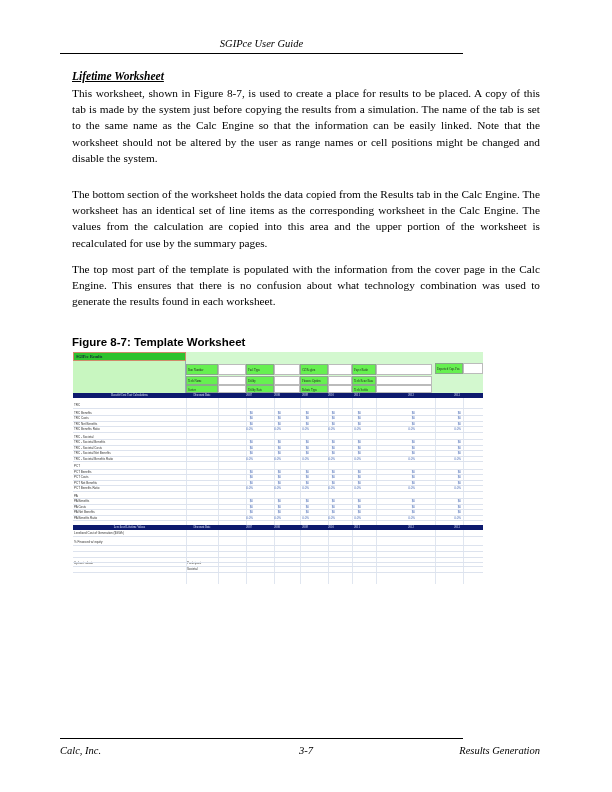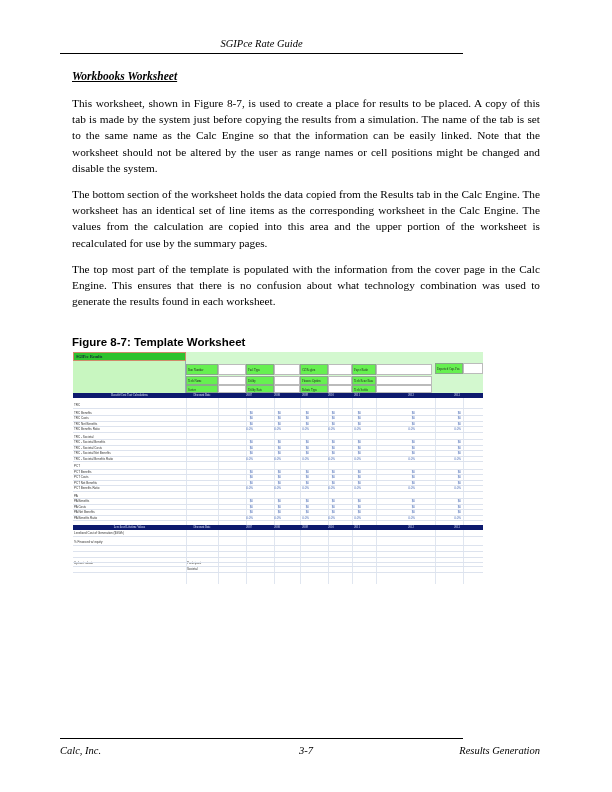--- a/index.html
+++ b/index.html
@@ -6,21 +6,21 @@
   body { width: 612px; height: 792px; position: relative; overflow: hidden;
          font-family: "Liberation Serif", "DejaVu Serif", serif; color: #000; }
   .hdr { position: absolute; left: 60px; width: 403px; top: 38px; text-align: center;
          font-style: italic; font-size: 10.5px; }
   .hdr-rule { position: absolute; left: 60px; width: 403px; top: 53px; height: 0;
               border-top: 1.5px solid #000; }
   .section-title { position: absolute; left: 72px; top: 70px; font-weight: bold;
                    font-style: italic; text-decoration: underline; font-size: 11.5px; }
   .para { position: absolute; left: 72px; width: 468px; font-size: 11.3px; line-height: 16.2px;
           text-align: justify; margin: 0; }
-  .p1 { top: 95px; }
+  .p1 { top: 85px; }
   .p2 { top: 186px; }
   .p3 { top: 261px; }
   .fig-title { position: absolute; left: 72px; top: 336px; font-family: "Liberation Sans", sans-serif;
                font-weight: bold; font-size: 11.5px; }
 
   
   .sheet { position: absolute; left: 73px; top: 352px; width: 410px; height: 232px;
            font-family: "Liberation Sans", sans-serif; font-size: 3.2px; color: #333; }
   .sheet .abs { position: absolute; box-sizing: border-box; }
   .title-bar { left: 0; top: 0; width: 113px; height: 9px; background: #2ec22e;
@@ -41,24 +41,24 @@
   .vline { top: 46px; width: 0; height: 186px; border-left: 0.5px solid #e0e6f0; }
   .ftr-rule { position: absolute; left: 60px; width: 403px; top: 738px; border-top: 1.5px solid #000; }
   .ftr { position: absolute; top: 745px; font-style: italic; font-size: 10.5px; }
   .ftr-l { left: 60px; }
   .ftr-c { left: 0; width: 612px; text-align: center; }
   .ftr-r { right: 72px; }
 </style>
 </head>
 <body>
 
-<div class="hdr">SGIPce Rate Guide</div>
+<div class="hdr">SGIPce User Guide</div>
 <div class="hdr-rule"></div>
 
-<div class="section-title">Workbooks Worksheet</div>
+<div class="section-title">Lifetime Worksheet</div>
 <p class="para p1">This worksheet, shown in Figure 8-7, is used to create a place for results to be placed.  A copy of this tab is made by the system just before copying the results from a simulation.  The name of the tab is set to the same name as the Calc Engine so that the information can be easily linked.  Note that the worksheet should not be altered by the user as range names or cell positions might be changed and disable the system.</p>
 <p class="para p2">The bottom section of the worksheet holds the data copied from the Results tab in the Calc Engine.  The worksheet has an identical set of line items as the corresponding worksheet in the Calc Engine.  The values from the calculation are copied into this area and the upper portion of the worksheet is recalculated for use by the summary pages.</p>
 <p class="para p3">The top most part of the template is populated with the information from the cover page in the Calc Engine.  This ensures that there is no confusion about what technology combination was used to generate the results found in each worksheet.</p>
 
 <div class="fig-title">Figure 8-7:  Template Worksheet</div>
 
 <div class="sheet" id="sheet">
   <div class="abs title-bar-ext"></div>
   <div class="abs title-bar">SGIPce Results</div>
   <div class="abs info-bg"></div>

